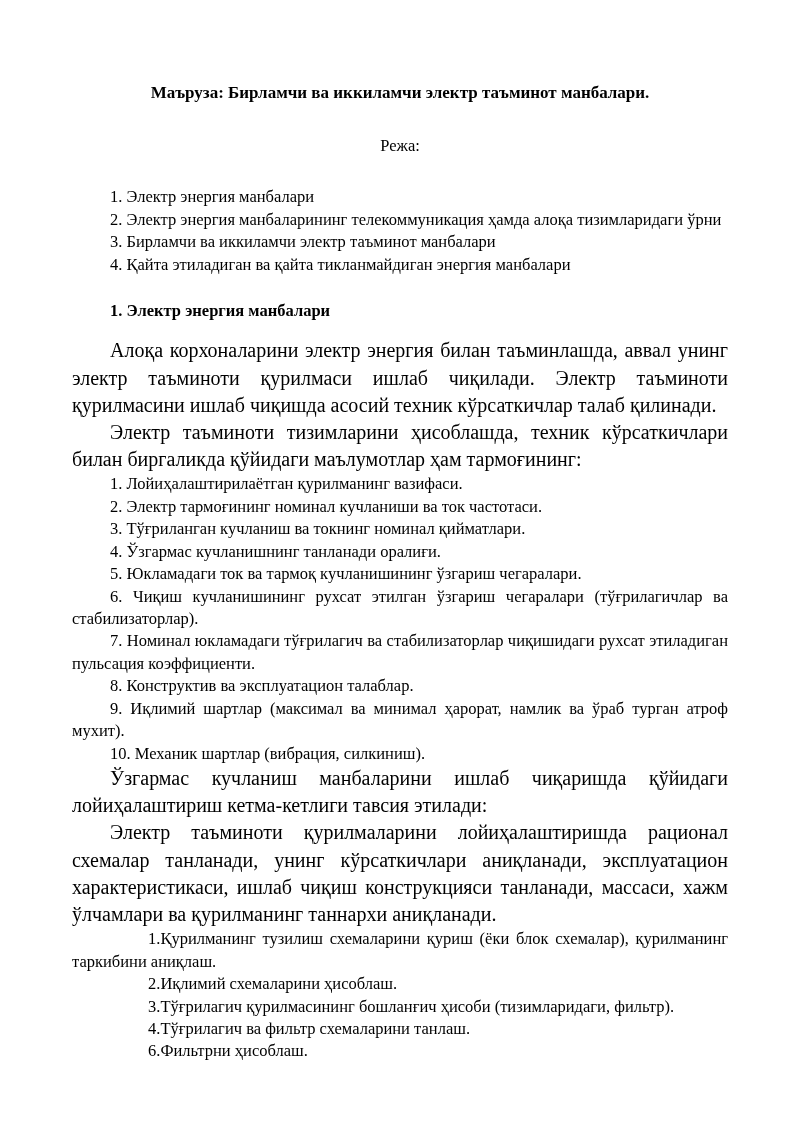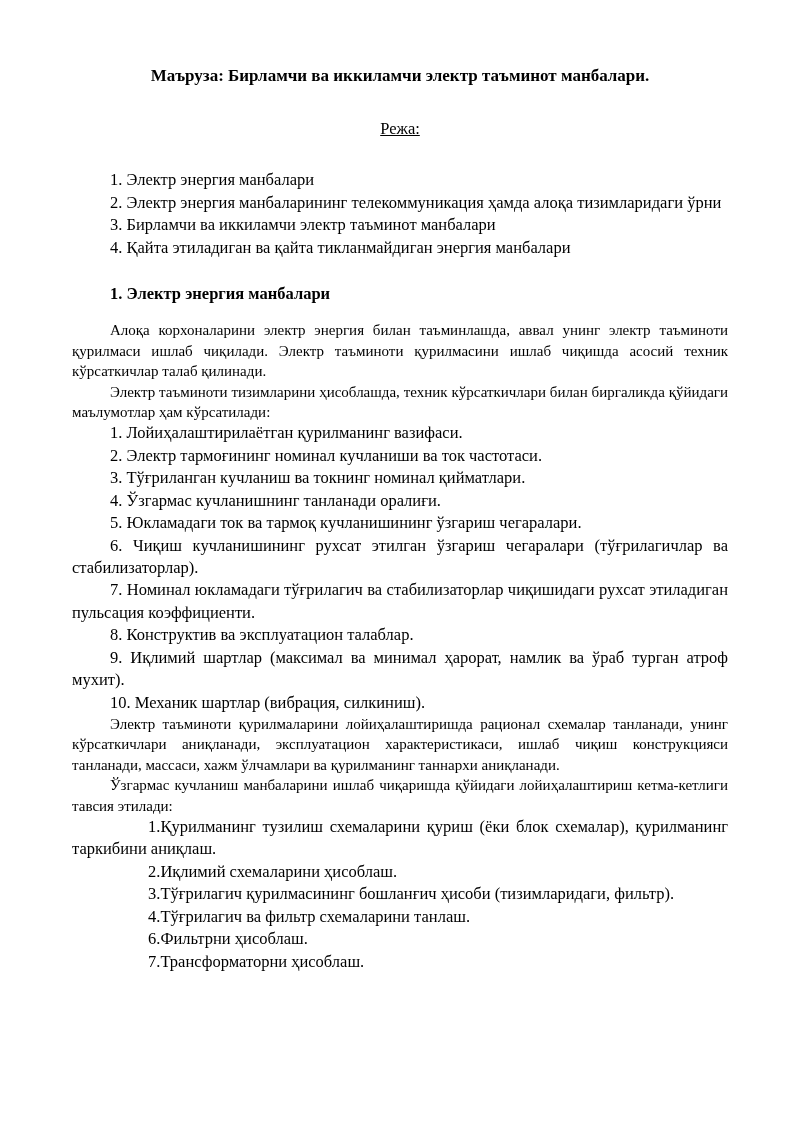--- a/index.html
+++ b/index.html
@@ -11,50 +11,49 @@
     width: 800px;
     height: 1131px;
     font-family: "Liberation Serif", "DejaVu Serif", serif;
     color: #000000;
     -webkit-font-smoothing: antialiased;
   }
   .page {
     box-sizing: border-box;
     width: 800px;
     height: 1131px;
-    padding: 55px 72px 40px 72px;
+    padding: 72px 72px 40px 72px;
     background: #ffffff;
     position: relative;
   }
   .doc-title {
     text-align: center;
     font-weight: bold;
     font-size: 17px;
     line-height: 1.25;
     margin: 10px 0 0 0;
   }
   .plan-label {
     text-align: center;
     font-size: 16.5px;
     margin: 33px 0 0 0;
-    text-decoration: underline;
   }
   .plan-list {
     margin: 30px 0 0 0;
   }
   .section-heading {
     font-weight: bold;
     font-size: 16.5px;
     text-indent: 38px;
     margin: 24px 0 0 0;
     line-height: 1.3;
   }
   p.body-par {
     margin: 0;
-    font-size: 15px;
+    font-size: 20px;
     line-height: 1.36;
     text-align: justify;
     text-indent: 38px;
     hyphens: none;
   }
   p.body-par.first-par {
     margin-top: 16px;
   }
   p.body-par.tight {
     margin-top: 0;
@@ -95,41 +94,40 @@
     <p class="num-line"><span class="num">1.</span> <span>Электр энергия манбалари</span></p>
     <p class="num-line"><span class="num">2.</span> <span>Электр энергия манбаларининг телекоммуникация ҳамда алоқа тизимларидаги ўрни</span></p>
     <p class="num-line"><span class="num">3.</span> <span>Бирламчи ва иккиламчи электр таъминот манбалари</span></p>
     <p class="num-line"><span class="num">4.</span> <span>Қайта этиладиган ва қайта тикланмайдиган энергия манбалари</span></p>
   </div>
 
   <h2 class="section-heading">1. Электр энергия манбалари</h2>
 
   <p class="body-par first-par">Алоқа корхоналарини электр энергия билан таъминлашда, аввал унинг электр таъминоти қурилмаси ишлаб чиқилади. Электр таъминоти қурилмасини ишлаб чиқишда асосий техник кўрсаткичлар талаб қилинади.</p>
 
-  <p class="body-par tight">Электр таъминоти тизимларини ҳисоблашда, техник кўрсаткичлари билан биргаликда қўйидаги маълумотлар ҳам кўрсатилади:</p>
+  <p class="body-par tight">Электр таъминоти тизимларини ҳисоблашда, техник кўрсаткичлари билан биргаликда қўйидаги маълумотлар ҳам тармоғининг:</p>
 
   <div class="requirements-list">
     <p class="num-line"><span class="num">1.</span> <span>Лойиҳалаштирилаётган қурилманинг вазифаси.</span></p>
     <p class="num-line"><span class="num">2.</span> <span>Электр тармоғининг номинал кучланиши ва ток частотаси.</span></p>
     <p class="num-line"><span class="num">3.</span> <span>Тўғриланган кучланиш ва токнинг номинал қийматлари.</span></p>
     <p class="num-line"><span class="num">4.</span> <span>Ўзгармас кучланишнинг танланади оралиғи.</span></p>
     <p class="num-line"><span class="num">5.</span> <span>Юкламадаги ток ва тармоқ кучланишининг ўзгариш чегаралари.</span></p>
     <p class="num-line"><span class="num">6.</span> <span>Чиқиш кучланишининг рухсат этилган ўзгариш чегаралари (тўғрилагичлар ва стабилизаторлар).</span></p>
     <p class="num-line"><span class="num">7.</span> <span>Номинал юкламадаги тўғрилагич ва стабилизаторлар чиқишидаги рухсат этиладиган пульсация коэффициенти.</span></p>
     <p class="num-line"><span class="num">8.</span> <span>Конструктив ва эксплуатацион талаблар.</span></p>
     <p class="num-line"><span class="num">9.</span> <span>Иқлимий шартлар (максимал ва минимал ҳарорат, намлик ва ўраб турган атроф мухит).</span></p>
     <p class="num-line"><span class="num">10.</span> <span>Механик шартлар (вибрация, силкиниш).</span></p>
   </div>
 
+  <p class="body-par tight">Ўзгармас кучланиш манбаларини ишлаб чиқаришда қўйидаги лойиҳалаштириш кетма-кетлиги тавсия этилади:</p>
+
   <p class="body-par tight">Электр таъминоти қурилмаларини лойиҳалаштиришда рационал схемалар танланади, унинг кўрсаткичлари аниқланади, эксплуатацион характеристикаси, ишлаб чиқиш конструкцияси танланади, массаси, хажм ўлчамлари ва қурилманинг таннархи аниқланади.</p>
-
-  <p class="body-par tight">Ўзгармас кучланиш манбаларини ишлаб чиқаришда қўйидаги лойиҳалаштириш кетма-кетлиги тавсия этилади:</p>
 
   <div class="last-list">
     <p class="num-line"><span class="num">1.</span><span>Қурилманинг тузилиш схемаларини қуриш (ёки блок схемалар), қурилманинг таркибини аниқлаш.</span></p>
     <p class="num-line"><span class="num">2.</span><span>Иқлимий схемаларини ҳисоблаш.</span></p>
     <p class="num-line"><span class="num">3.</span><span>Тўғрилагич қурилмасининг бошланғич ҳисоби (тизимларидаги, фильтр).</span></p>
     <p class="num-line"><span class="num">4.</span><span>Тўғрилагич ва фильтр схемаларини танлаш.</span></p>
     <p class="num-line"><span class="num">6.</span><span>Фильтрни ҳисоблаш.</span></p>
-    <p class="num-line"><span class="num">7.</span><span>Трансформаторни ҳисоблаш.</span></p>
   </div>
 
 </div>
 
 </body></html>

